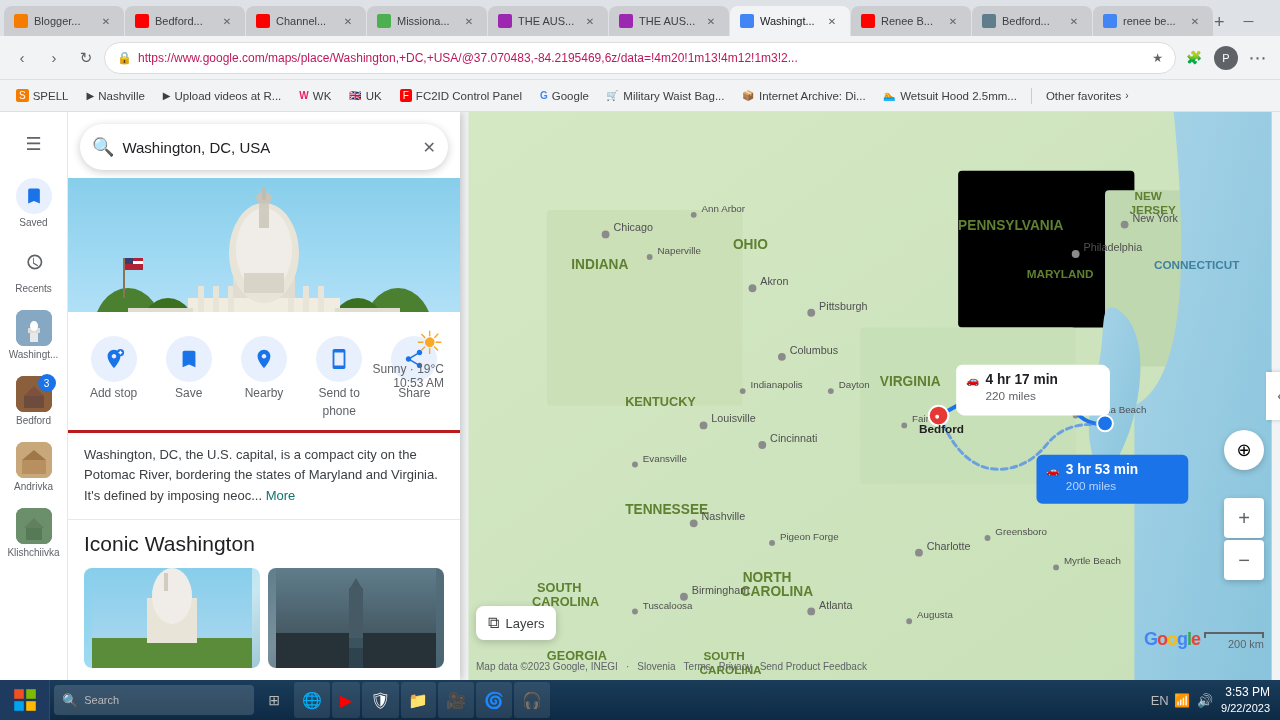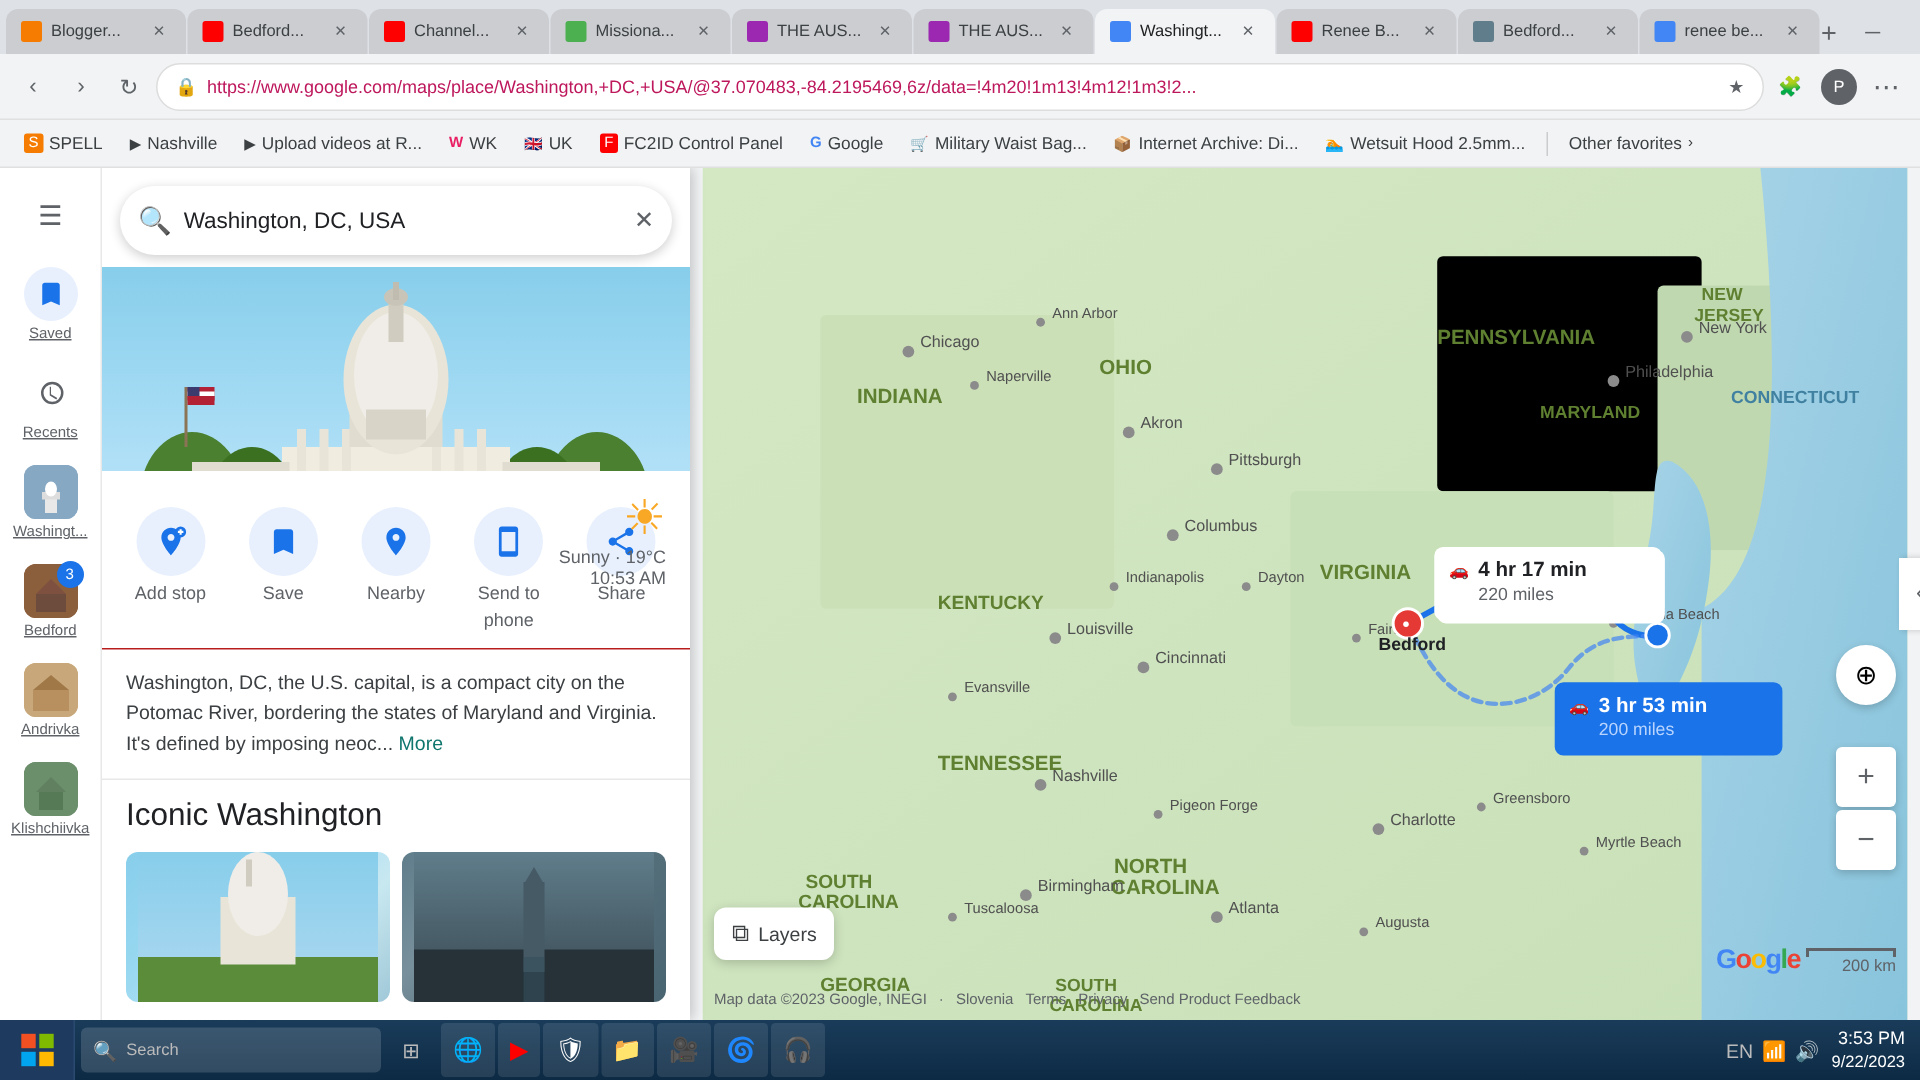--- a/index.html
+++ b/index.html
@@ -110,21 +110,21 @@
       display: flex; flex-direction: column; align-items: center; padding-top: 8px; gap: 4px;
     }
     .left-nav-item {
       width: 60px; display: flex; flex-direction: column; align-items: center;
       padding: 6px 4px; border-radius: 8px; cursor: pointer; gap: 3px;
     }
     .nav-icon-circle {
       width: 36px; height: 36px; border-radius: 50%; display: flex; align-items: center;
       justify-content: center; font-size: 18px;
     }
-    .nav-icon-label { font-size: 10px; color: #5f6368; text-align: center; text-decoration: underline; }
+    .nav-icon-label { font-size: 10px; color: #5f6368; text-align: center; }
     .badge {
       position: absolute; top: 4px; right: 8px;
       background: #1a73e8; color: #fff; font-size: 10px;
       width: 18px; height: 18px; border-radius: 50%;
       display: flex; align-items: center; justify-content: center;
     }
 
     
     .panel-content {
       margin-left: 68px; display: flex; flex-direction: column; flex: 1; overflow: hidden;
@@ -154,21 +154,21 @@
     }
     .place-name {
       font-size: 22px; font-weight: 400; color: #202124; margin-bottom: 4px;
     }
     .place-subtitle { font-size: 13px; color: #5f6368; line-height: 1.4; }
     .place-info-row { display: flex; position: relative; }
 
     
     .action-buttons {
       display: flex; justify-content: space-around; padding: 8px 8px 12px 8px;
-      background: #fff; border-bottom: 1px solid #b91c1c;
+      background: #fff; border-bottom: 3px solid #b91c1c;
     }
     .action-btn {
       display: flex; flex-direction: column; align-items: center; gap: 4px;
       cursor: pointer; min-width: 64px;
     }
     .action-btn-icon {
       width: 46px; height: 46px; border-radius: 50%; background: #e8f0fe;
       display: flex; align-items: center; justify-content: center; font-size: 20px; color: #1a73e8;
     }
     .action-btn-label { font-size: 12px; color: #5f6368; text-align: center; }

